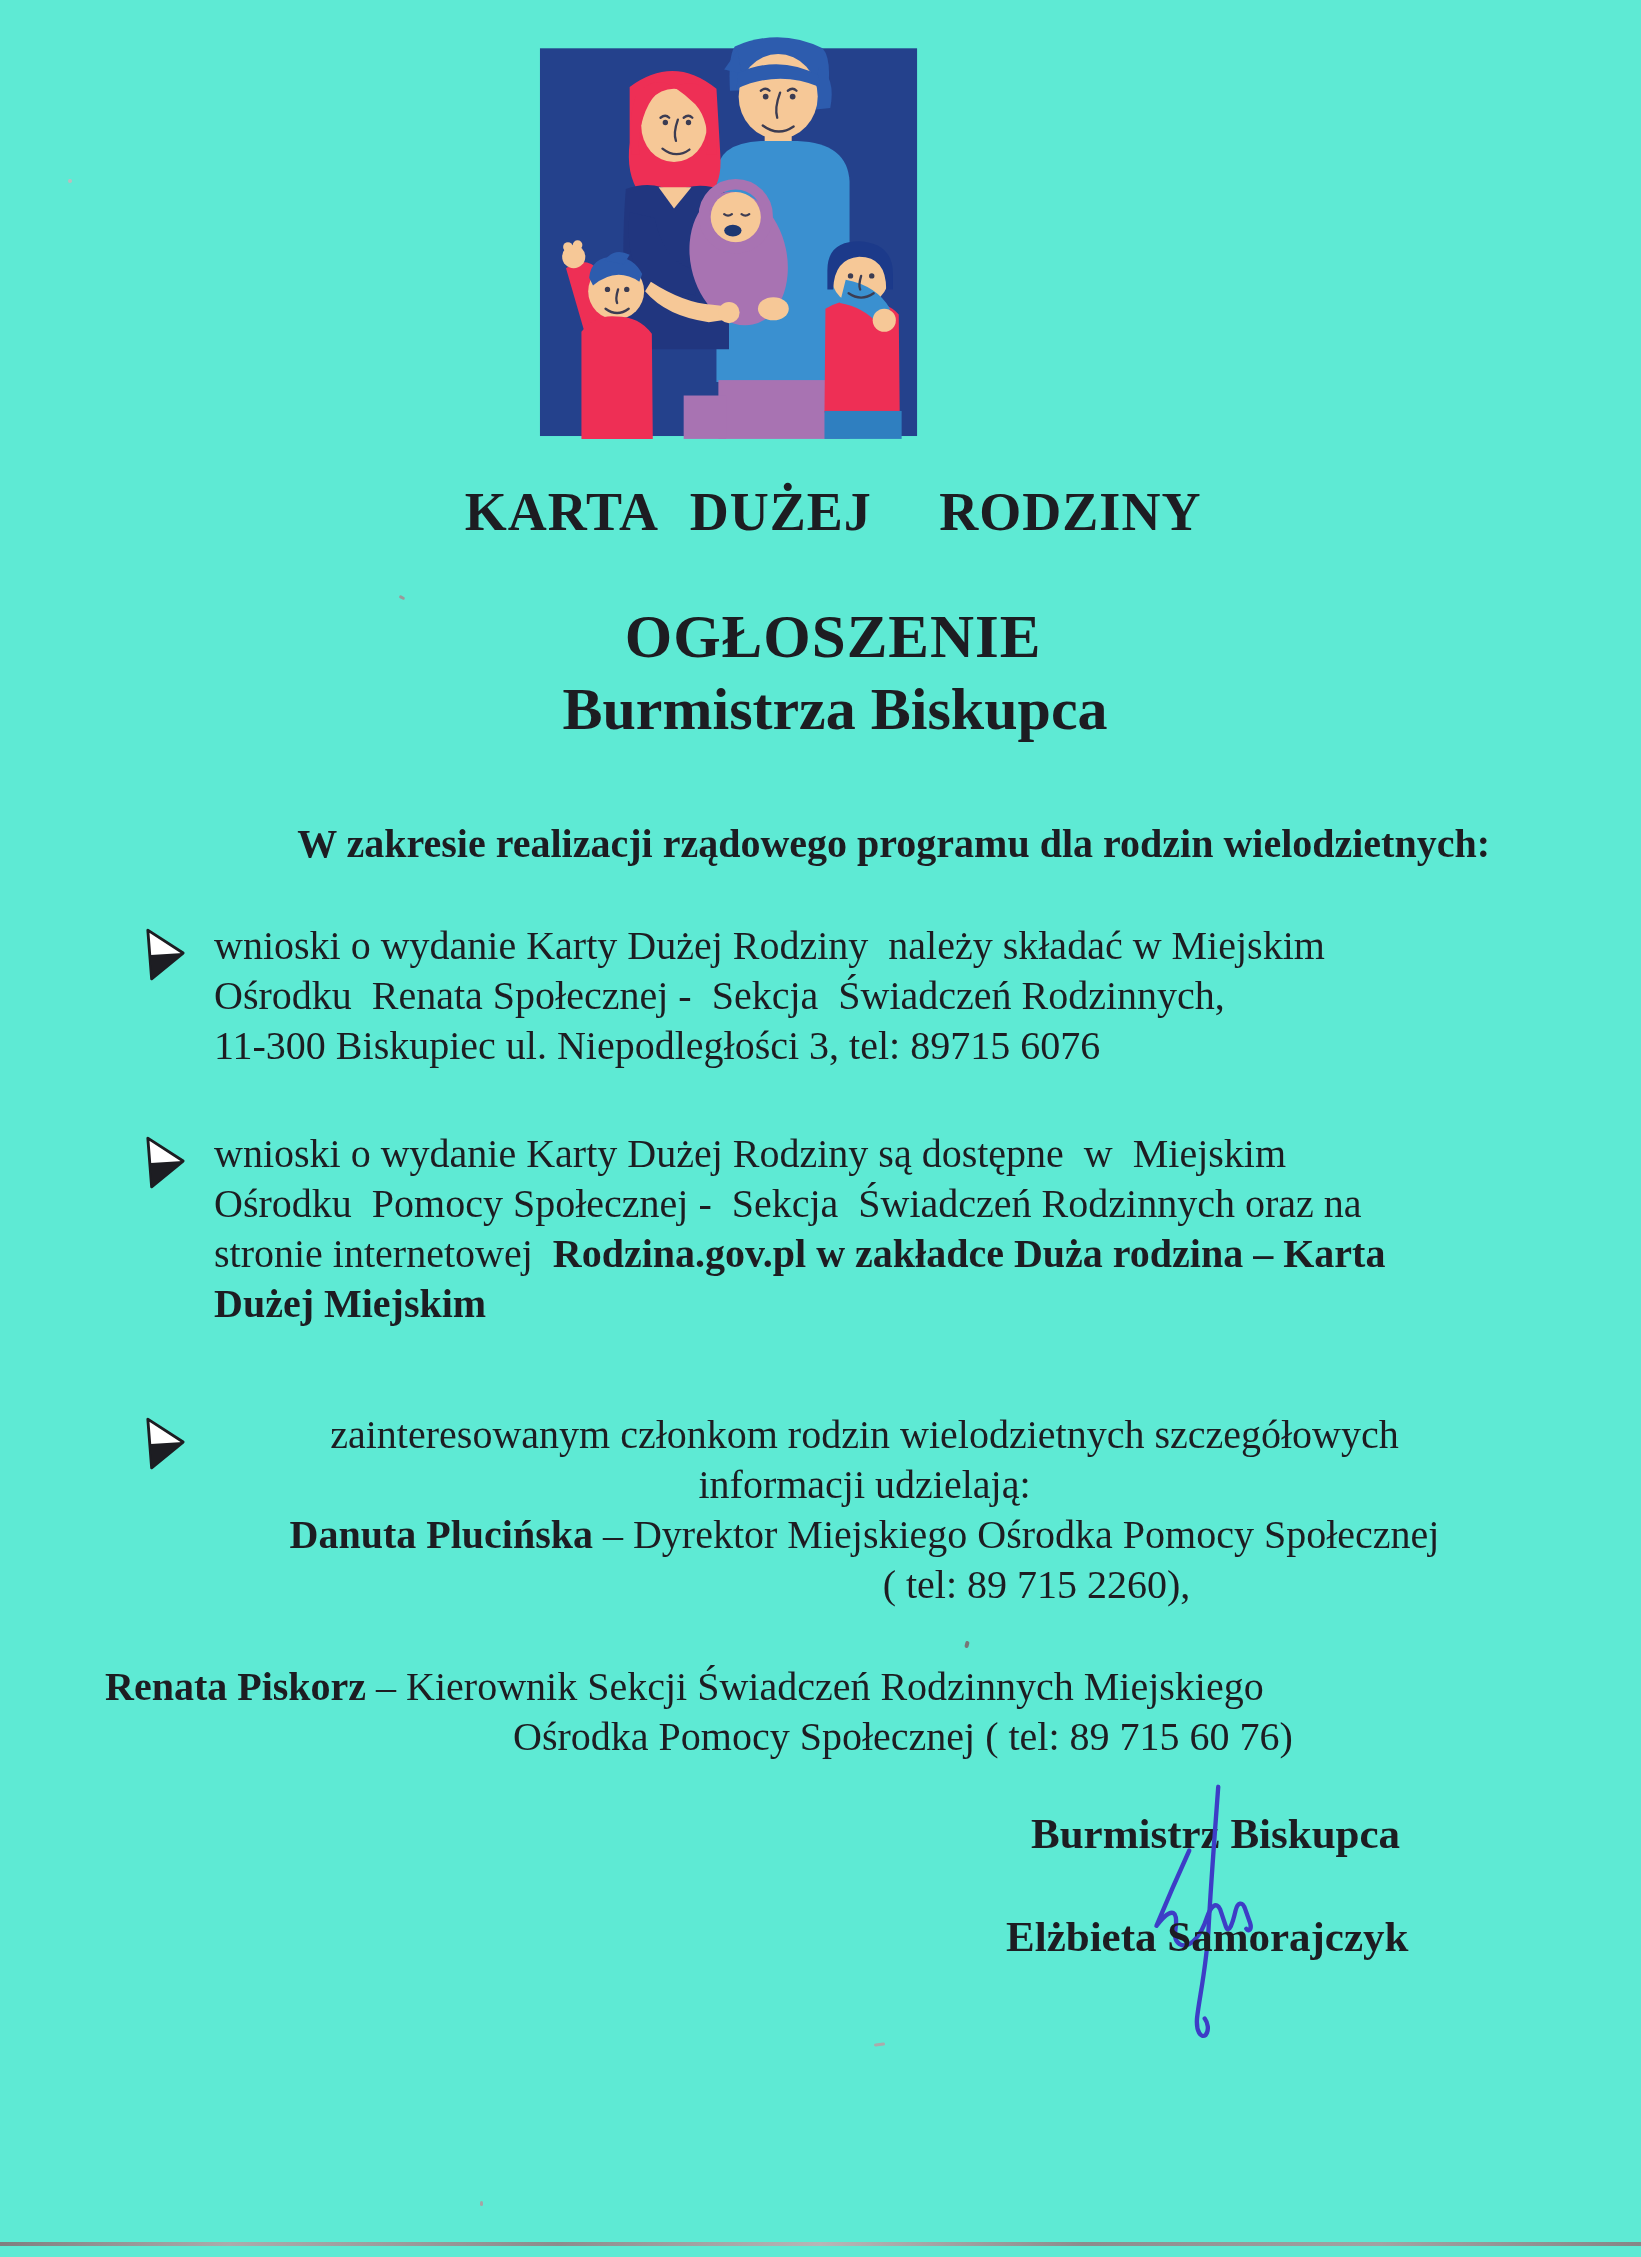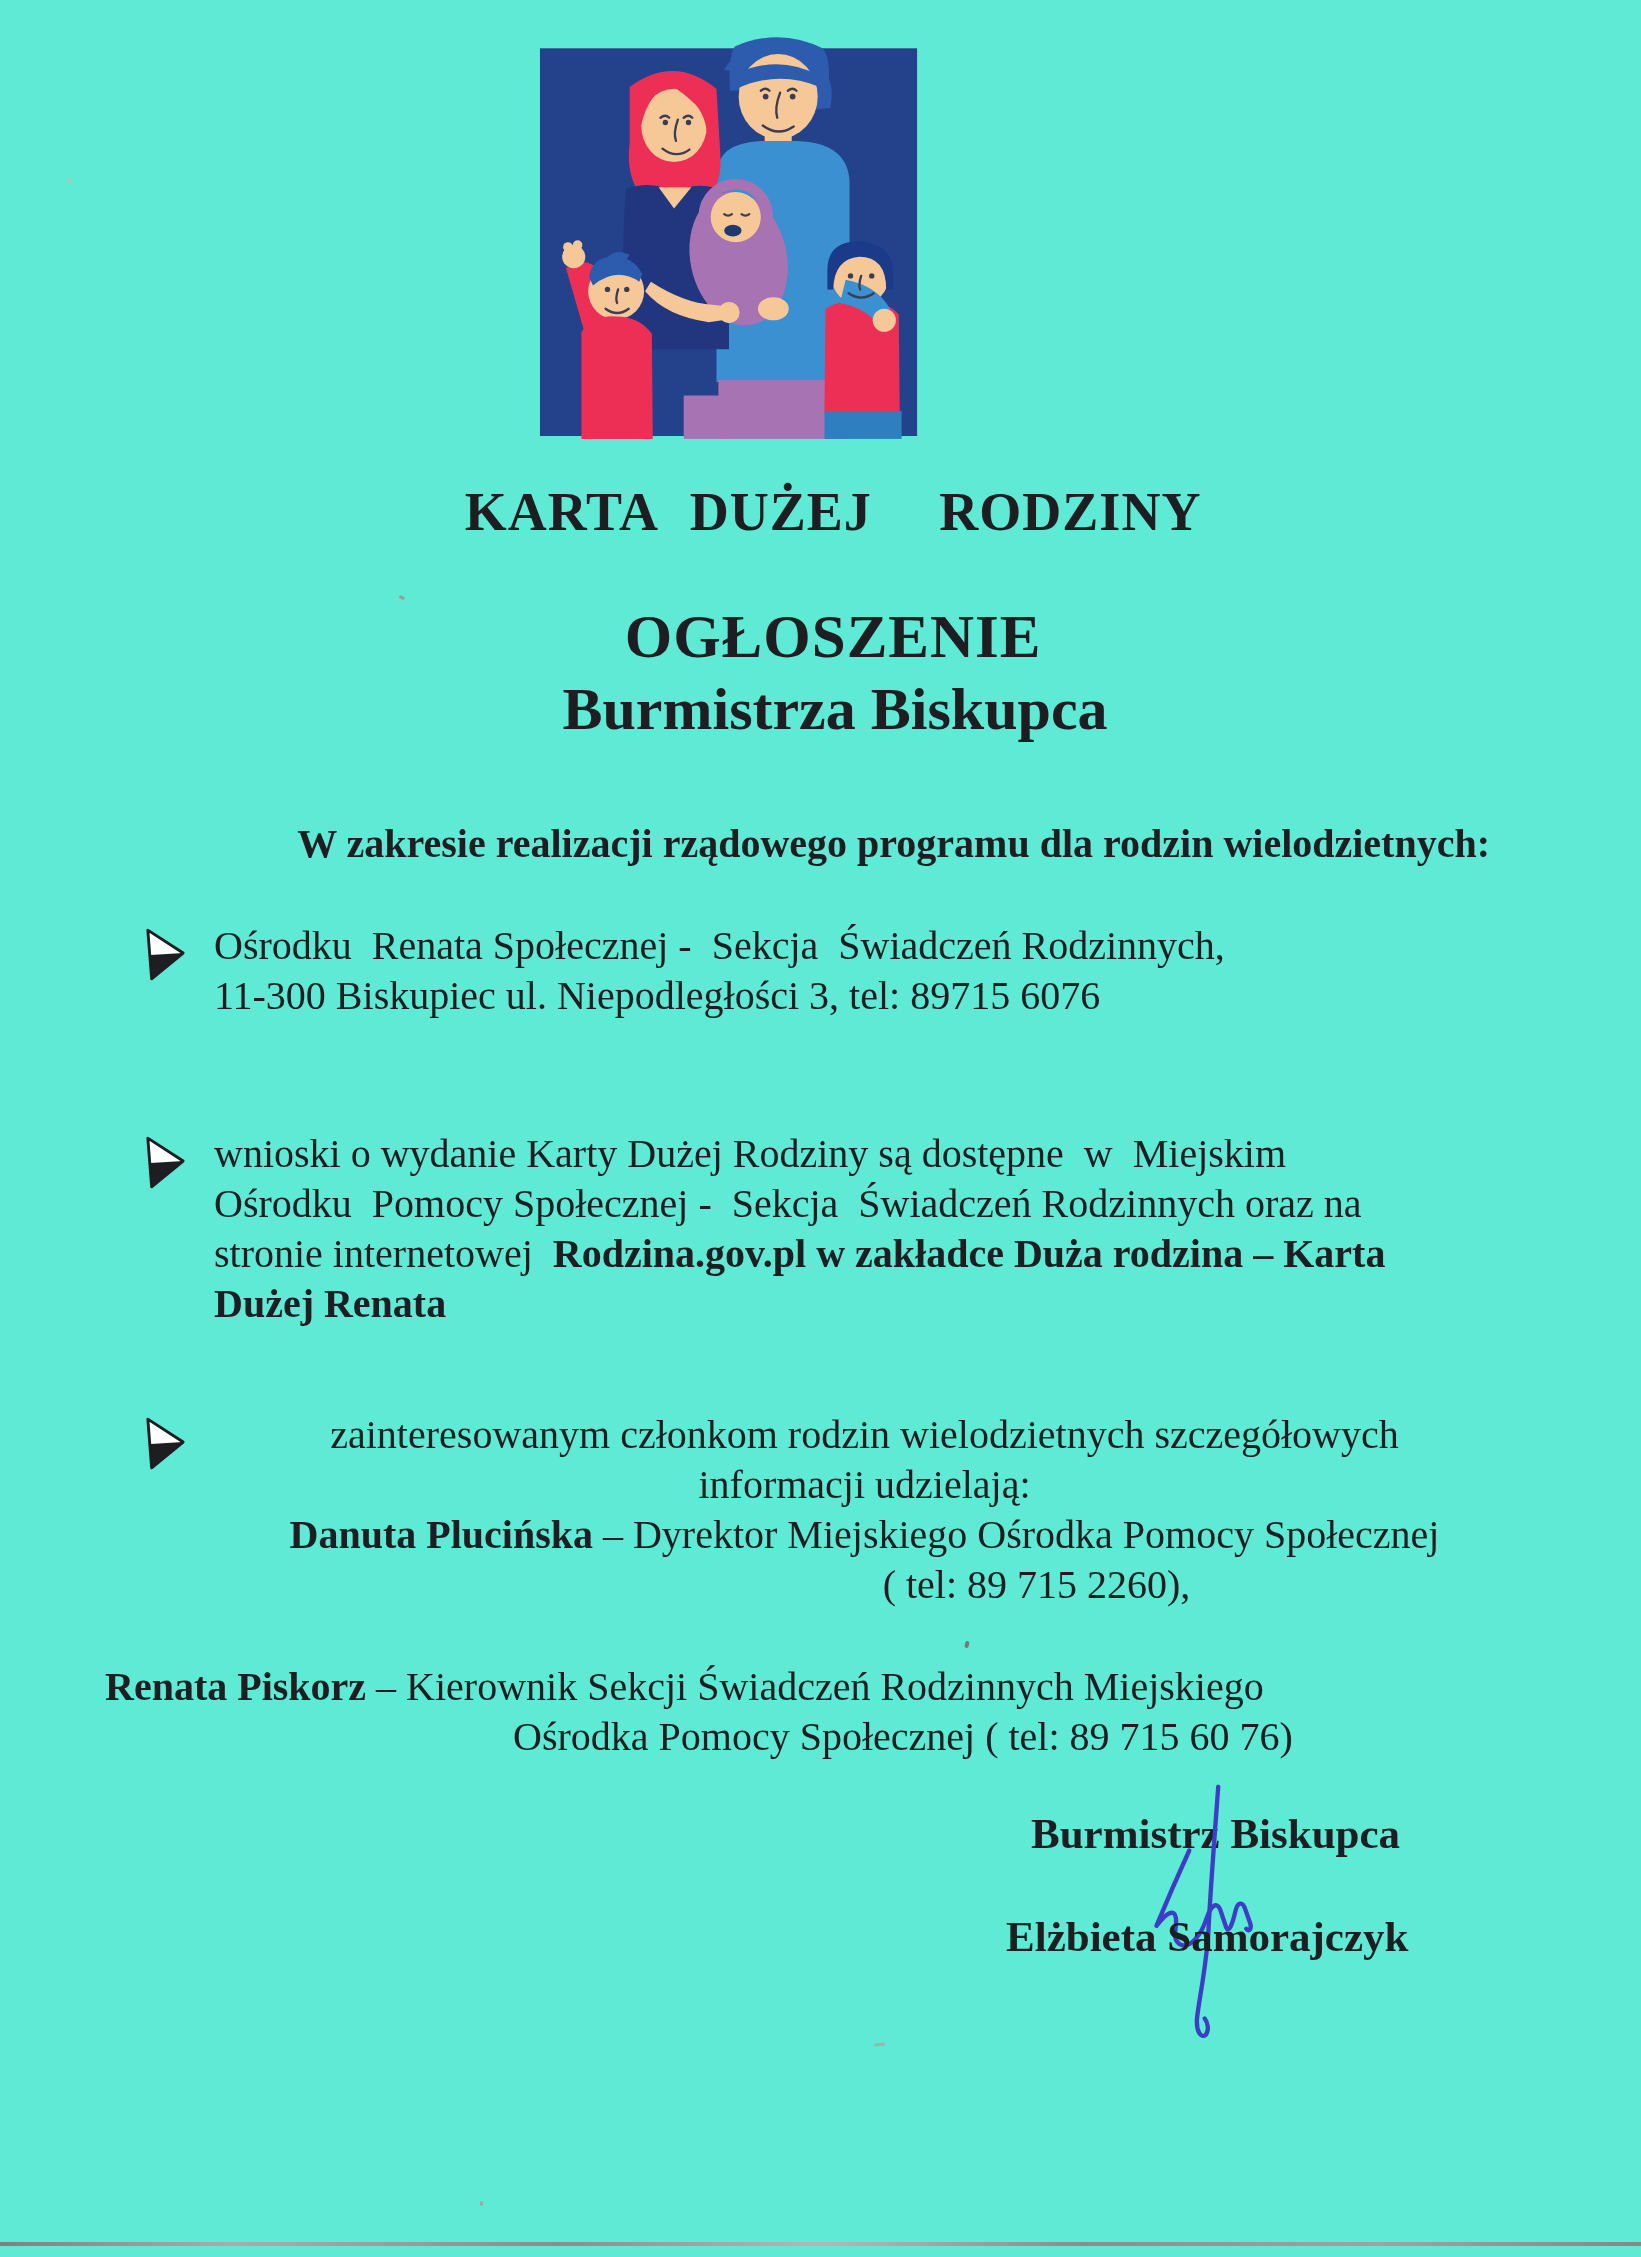--- a/index.html
+++ b/index.html
@@ -168,37 +168,38 @@
   <div class="abs intro">W zakresie realizacji rządowego programu dla rodzin wielodzietnych:</div>
 
   <div class="abs bullet b1">
     <span class="arrow">
       <svg width="42" height="54" viewBox="0 0 44 56">
           <path d="M4 3 L41 27 L8 54 Z" fill="#ffffff" stroke="#1d1d22" stroke-width="3" stroke-linejoin="round"></path>
           <path d="M7 29 L41 27 L8 54 Z" fill="#1d1d22"></path>
         </svg>
     </span>
     <div class="btext">
+      <div class="line"><span>wnioski o wydanie Karty Dużej Rodziny  należy składać w Miejskim</span></div>
       <div class="line"><span>Ośrodku  Renata Społecznej -  Sekcja  Świadczeń Rodzinnych,</span></div>
       <div class="line"><span>11-300 Biskupiec ul. Niepodległości 3, tel: 89715 6076</span></div>
     </div>
   </div>
 
   <div class="abs bullet b2">
     <span class="arrow">
       <svg width="42" height="54" viewBox="0 0 44 56">
           <path d="M4 3 L41 27 L8 54 Z" fill="#ffffff" stroke="#1d1d22" stroke-width="3" stroke-linejoin="round"></path>
           <path d="M7 29 L41 27 L8 54 Z" fill="#1d1d22"></path>
         </svg>
     </span>
     <div class="btext">
       <div class="line"><span>wnioski o wydanie Karty Dużej Rodziny są dostępne  w  Miejskim</span></div>
       <div class="line"><span>Ośrodku  Pomocy Społecznej -  Sekcja  Świadczeń Rodzinnych oraz na</span></div>
       <div class="line"><span>stronie internetowej  </span><span class="b">Rodzina.gov.pl w zakładce Duża rodzina – Karta</span></div>
-      <div class="line"><span class="b">Dużej Renata</span></div>
+      <div class="line"><span class="b">Dużej Miejskim</span></div>
     </div>
   </div>
 
   <div class="abs bullet b3">
     <span class="arrow">
       <svg width="42" height="54" viewBox="0 0 44 56">
           <path d="M4 3 L41 27 L8 54 Z" fill="#ffffff" stroke="#1d1d22" stroke-width="3" stroke-linejoin="round"></path>
           <path d="M7 29 L41 27 L8 54 Z" fill="#1d1d22"></path>
         </svg>
     </span>

